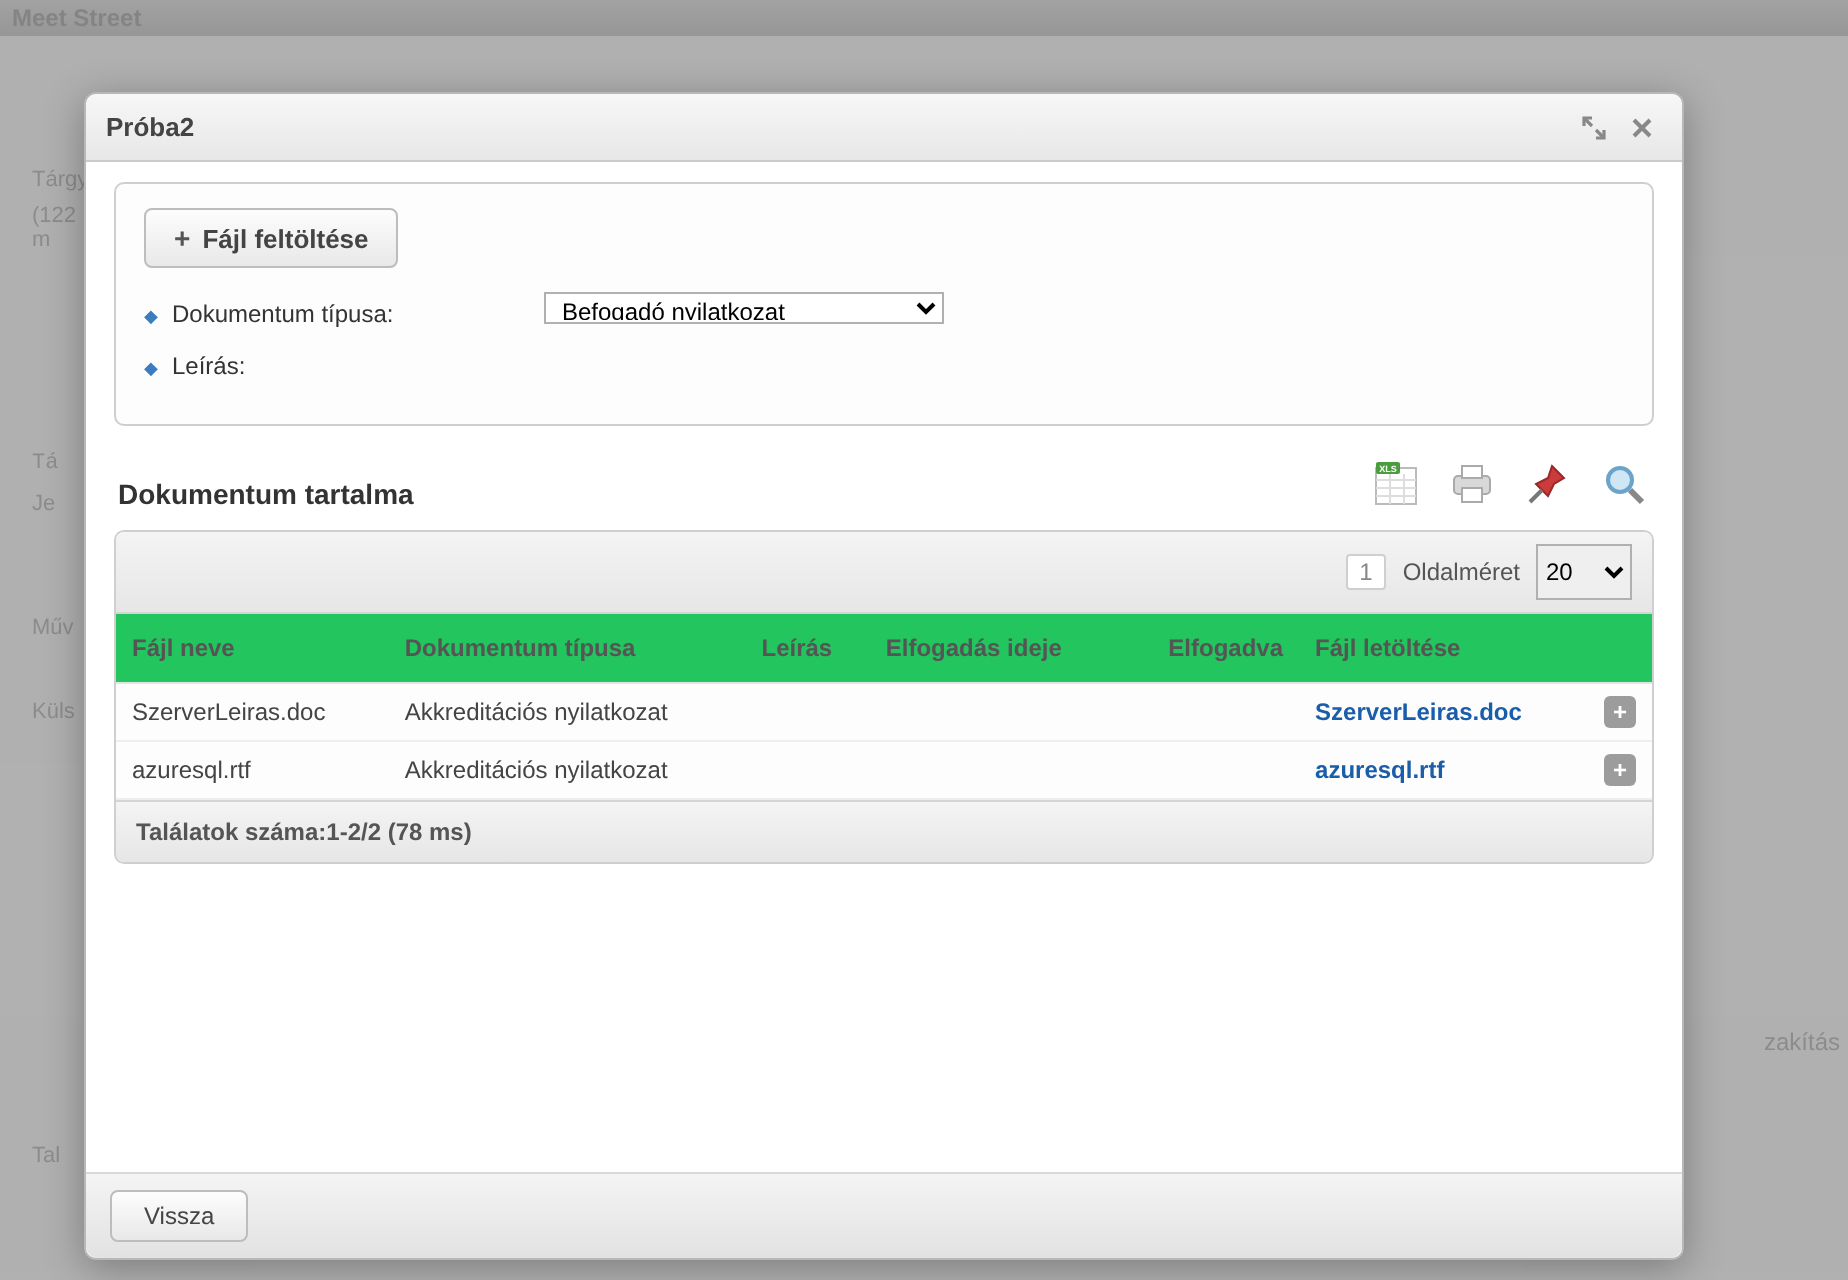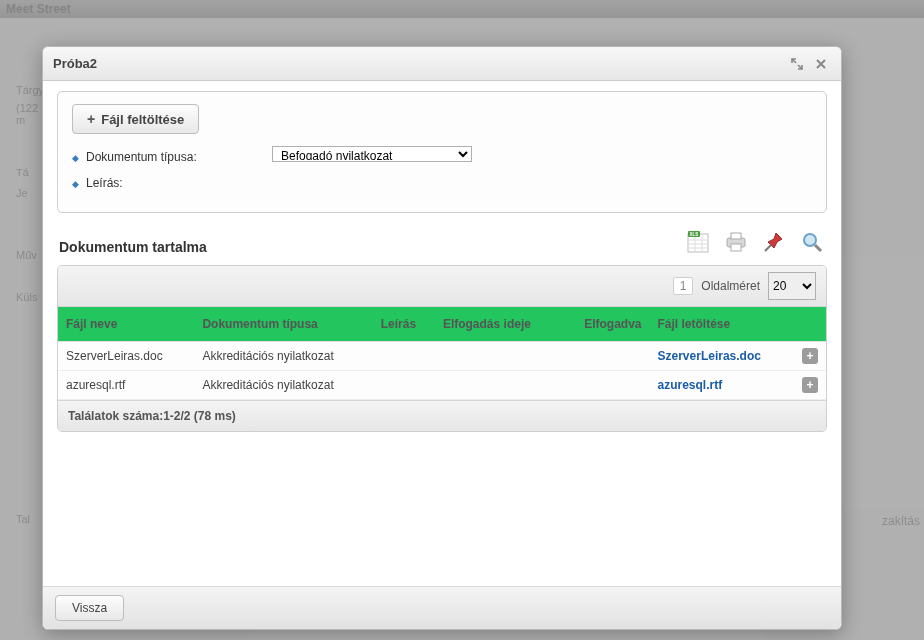--- a/index.html
+++ b/index.html
@@ -284,21 +284,21 @@
     .flex-spacer { flex: 1; }
   </style>
 </head>
 <body>
 
 <div class="bg-blur">
   <div class="bg-header">Meet Street</div>
   <div class="bg-sidebar">
     <div>Tárgy</div>
     <div style="margin-top:6px;">(122 m</div>
-    <div style="margin-top:41px;font-family:Liberation Mono, monospace;">Tá</div>
+    <div style="margin-top:100px;font-family:Liberation Mono, monospace;">Tá</div>
     <div style="margin-top:8px;">Je</div>
     <div style="margin-top:50px;">Műv</div>
     <div style="margin-top:30px;">Küls</div>
     <div style="margin-top:210px;">Tal</div>
   </div>
   <div class="bg-right">zakítás</div>
 </div>
 <div class="overlay"></div>
 
 <div class="modal">

